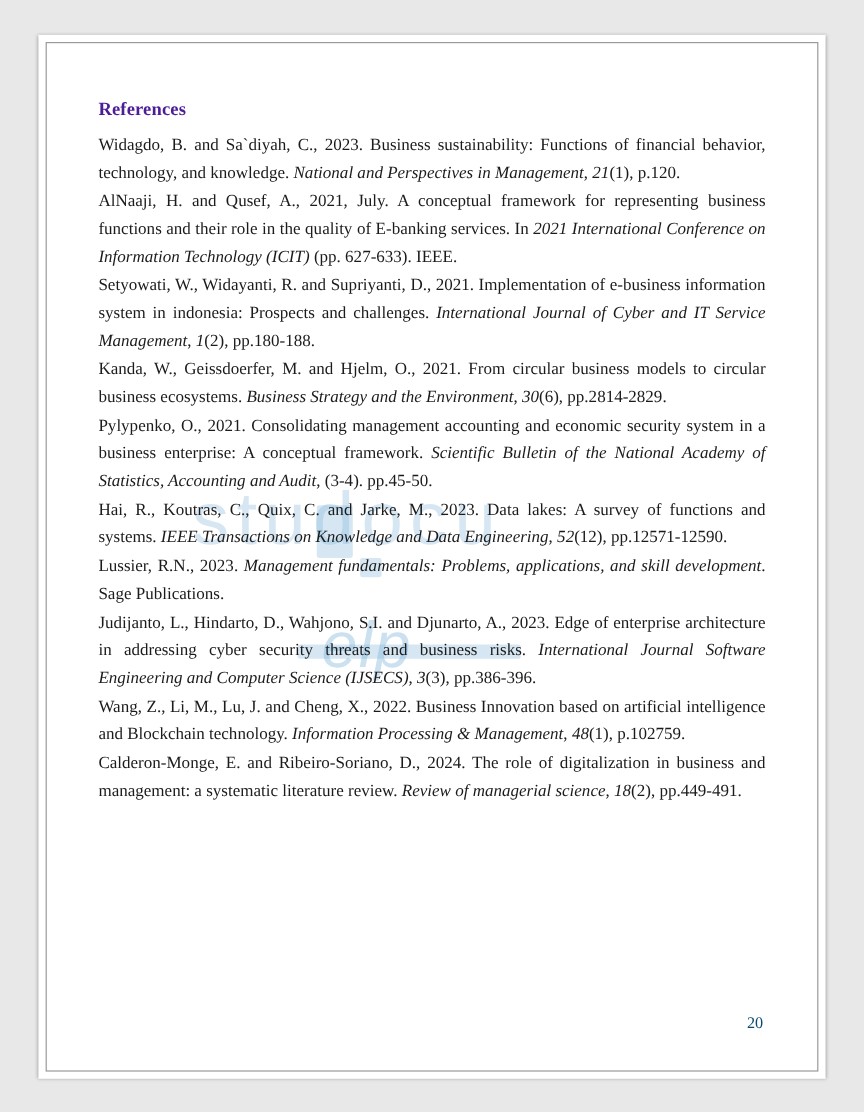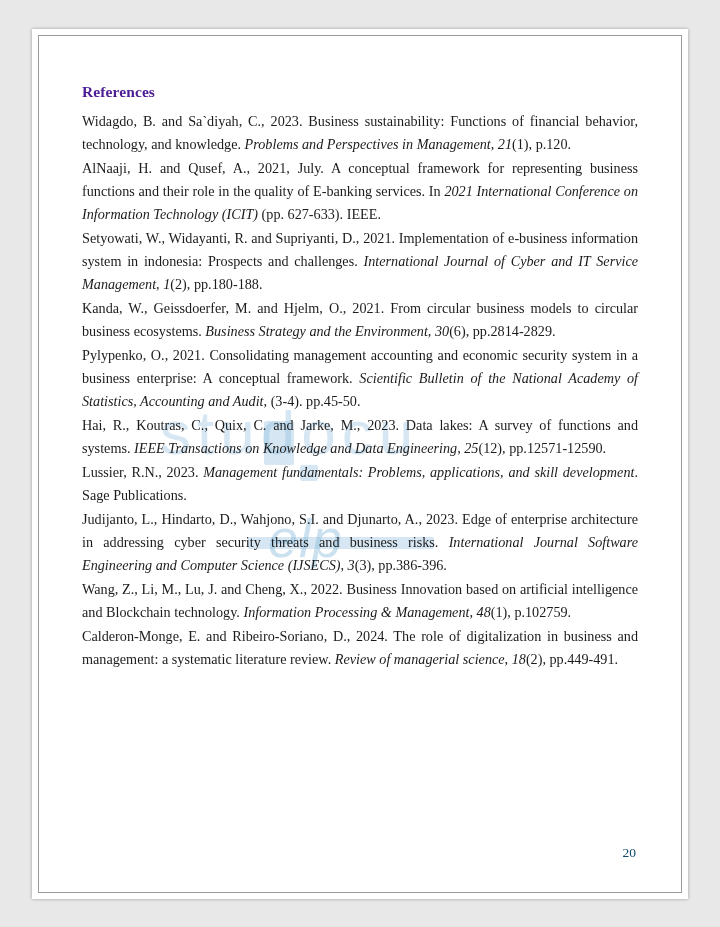--- a/index.html
+++ b/index.html
@@ -118,26 +118,26 @@
     <div class="wm-bar wm-bar-a"></div>
     <div class="wm-bar wm-bar-c"></div>
     <div class="wm-bar wm-bar-b"></div>
     <div class="wm-text">studocu</div>
     <div class="wm-sub">elp</div>
   </div>
 
   <div class="content">
     <h2 class="doc-heading">References</h2>
     <div id="ref-list">
-        <p class="ref-entry">Widagdo, B. and Sa`diyah, C., 2023. Business sustainability: Functions of financial behavior, technology, and knowledge. <i>Problems and Perspectives in Management</i>, <i>21</i>(1), p.120.</p>
+        <p class="ref-entry">Widagdo, B. and Sa`diyah, C., 2023. Business sustainability: Functions of financial behavior, technology, and knowledge. <i>National and Perspectives in Management</i>, <i>21</i>(1), p.120.</p>
         <p class="ref-entry">AlNaaji, H. and Qusef, A., 2021, July. A conceptual framework for representing business functions and their role in the quality of E-banking services. In <i>2021 International Conference on Information Technology (ICIT)</i> (pp. 627-633). IEEE.</p>
         <p class="ref-entry">Setyowati, W., Widayanti, R. and Supriyanti, D., 2021. Implementation of e-business information system in indonesia: Prospects and challenges. <i>International Journal of Cyber and IT Service Management</i>, <i>1</i>(2), pp.180-188.</p>
         <p class="ref-entry">Kanda, W., Geissdoerfer, M. and Hjelm, O., 2021. From circular business models to circular business ecosystems. <i>Business Strategy and the Environment</i>, <i>30</i>(6), pp.2814-2829.</p>
         <p class="ref-entry">Pylypenko, O., 2021. Consolidating management accounting and economic security system in a business enterprise: A conceptual framework. <i>Scientific Bulletin of the National Academy of Statistics, Accounting and Audit</i>, (3-4). pp.45-50.</p>
-        <p class="ref-entry">Hai, R., Koutras, C., Quix, C. and Jarke, M., 2023. Data lakes: A survey of functions and systems. <i>IEEE Transactions on Knowledge and Data Engineering</i>, <i>25</i>(12), pp.12571-12590.</p>
+        <p class="ref-entry">Hai, R., Koutras, C., Quix, C. and Jarke, M., 2023. Data lakes: A survey of functions and systems. <i>IEEE Transactions on Knowledge and Data Engineering</i>, <i>52</i>(12), pp.12571-12590.</p>
         <p class="ref-entry">Lussier, R.N., 2023. <i>Management fundamentals: Problems, applications, and skill development</i>. Sage Publications.</p>
         <p class="ref-entry">Judijanto, L., Hindarto, D., Wahjono, S.I. and Djunarto, A., 2023. Edge of enterprise architecture in addressing cyber security threats and business risks. <i>International Journal Software Engineering and Computer Science (IJSECS)</i>, <i>3</i>(3), pp.386-396.</p>
         <p class="ref-entry">Wang, Z., Li, M., Lu, J. and Cheng, X., 2022. Business Innovation based on artificial intelligence and Blockchain technology. <i>Information Processing &amp; Management</i>, <i>48</i>(1), p.102759.</p>
         <p class="ref-entry">Calderon-Monge, E. and Ribeiro-Soriano, D., 2024. The role of digitalization in business and management: a systematic literature review. <i>Review of managerial science</i>, <i>18</i>(2), pp.449-491.</p>
       </div>
   </div>
 
   <div class="page-number">20</div>
 </div>
 

